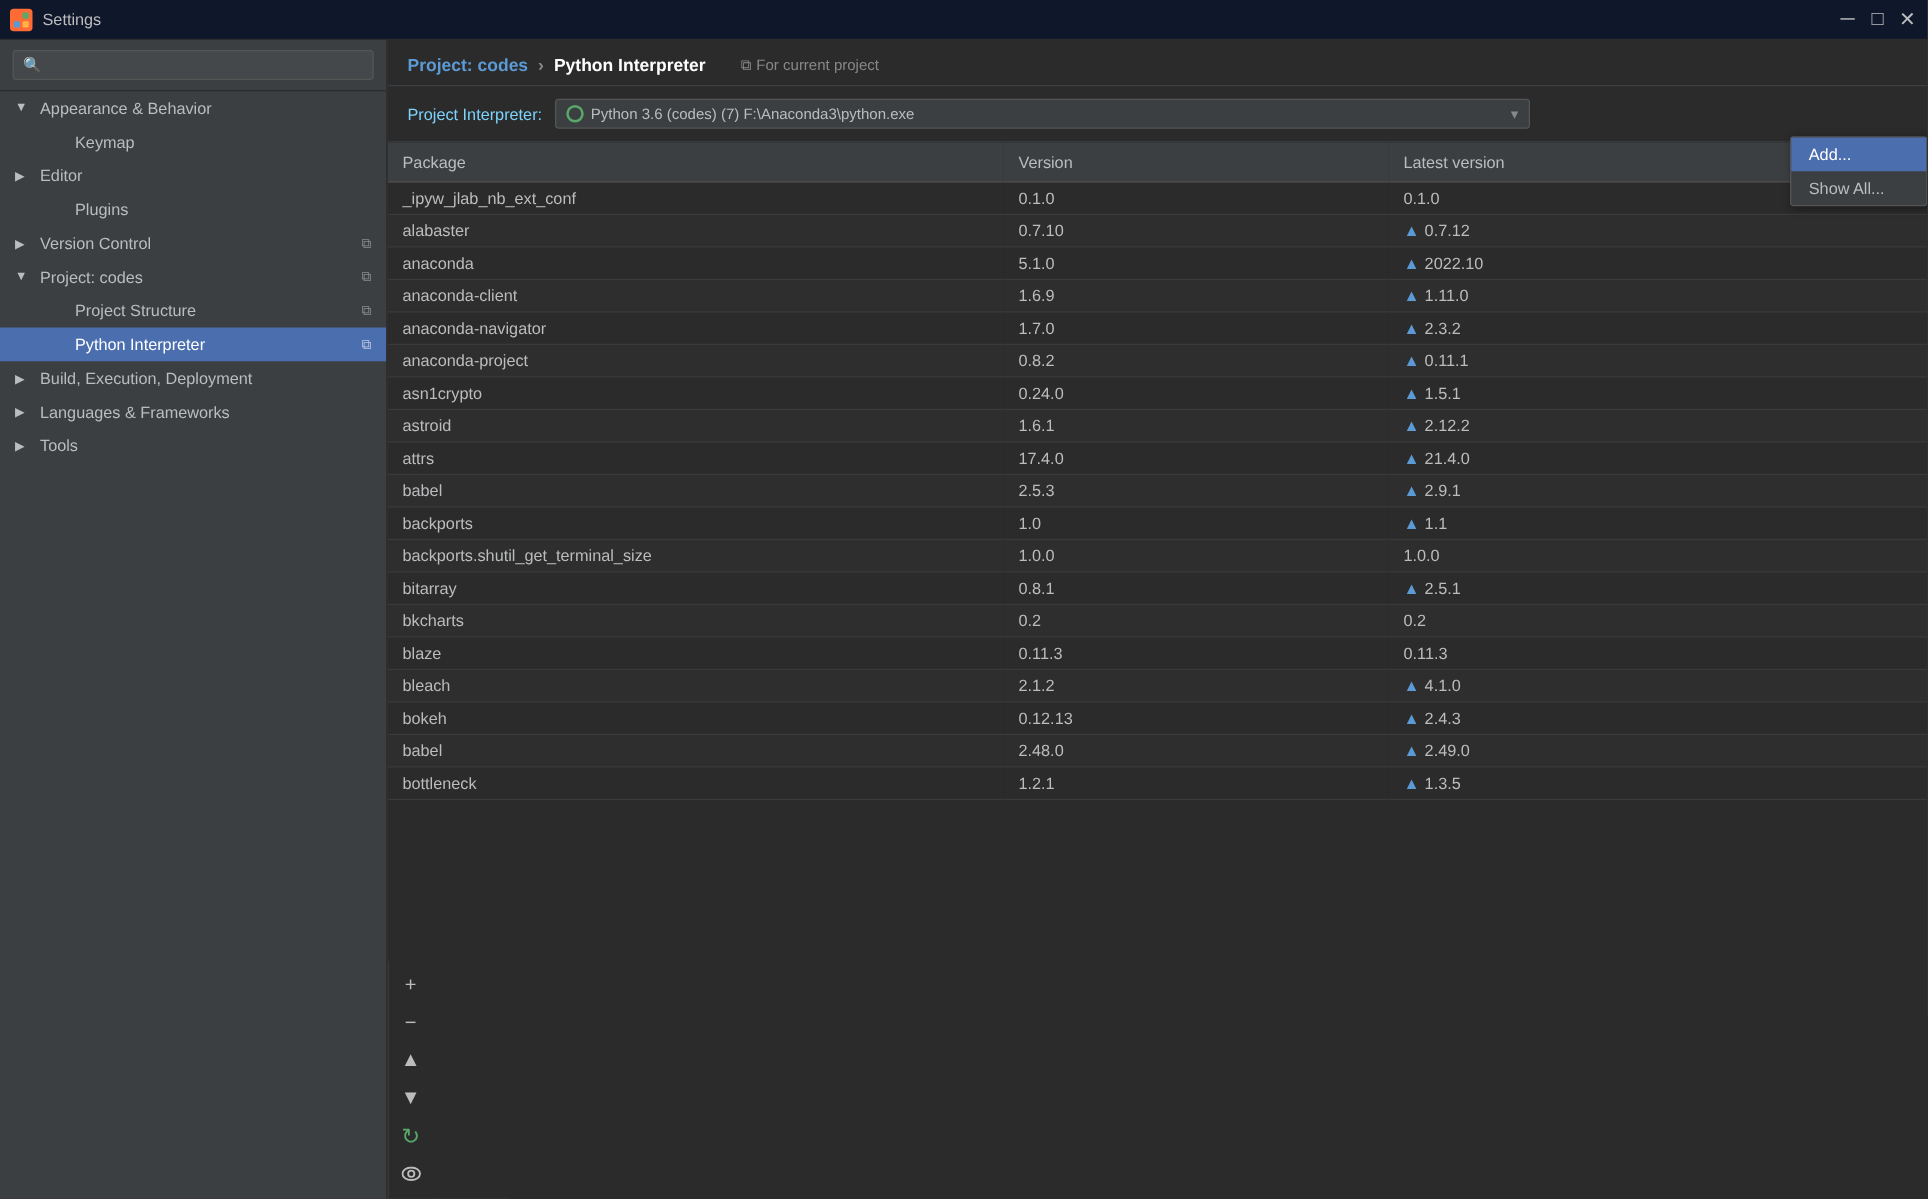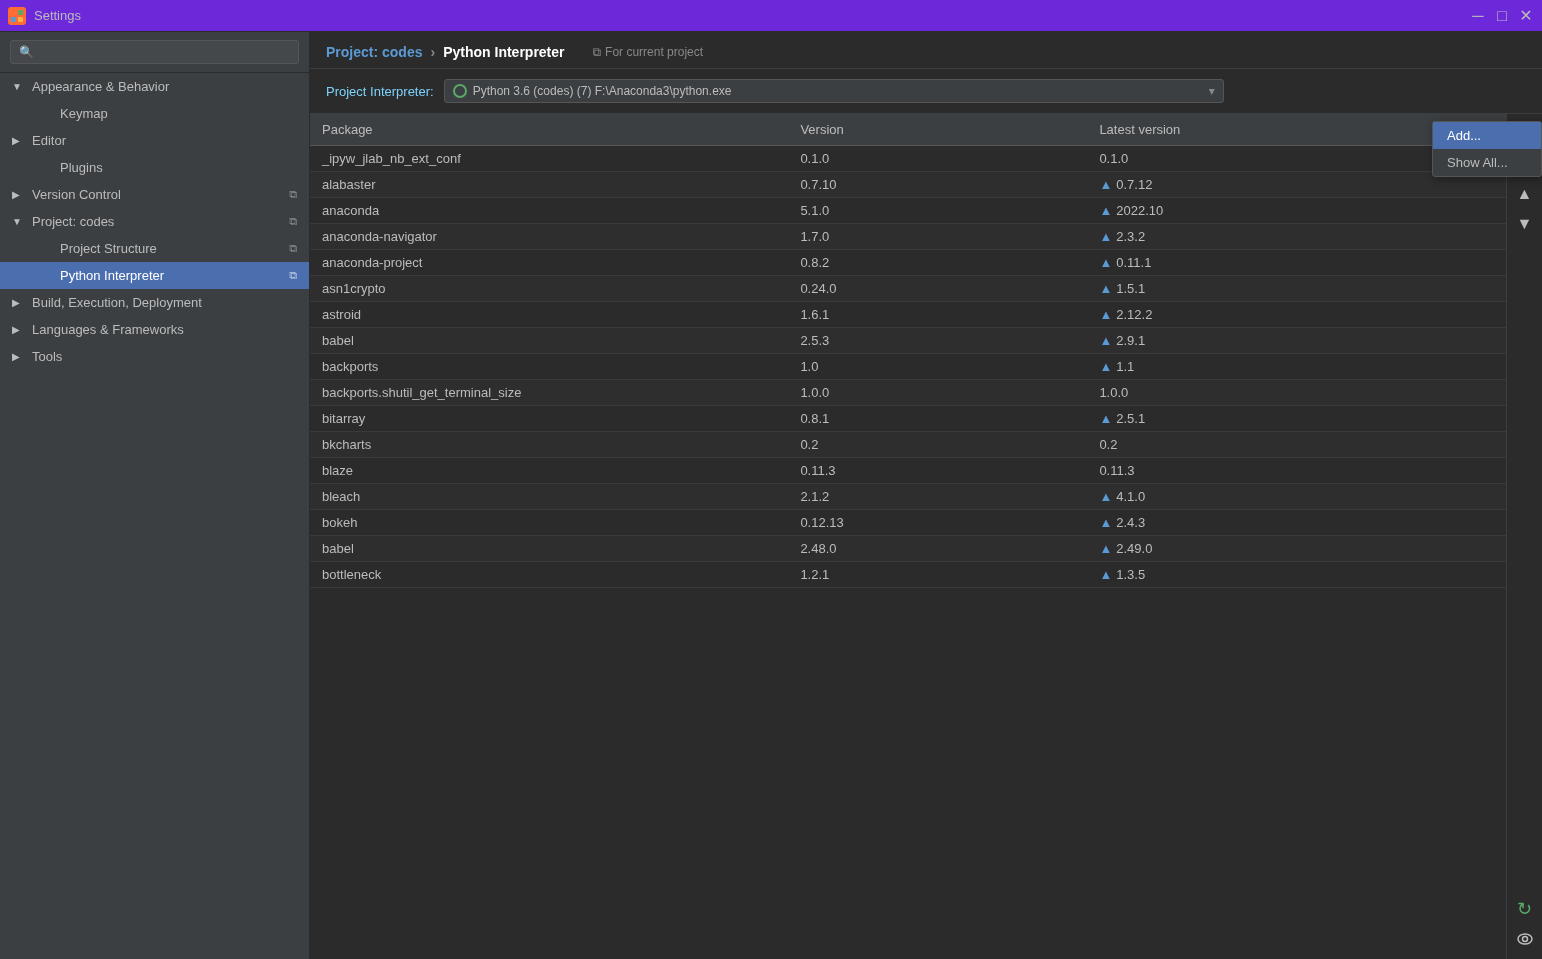--- a/index.html
+++ b/index.html
@@ -10,21 +10,21 @@
       color: #bbbcbd;
       width: 1542px;
       height: 959px;
       overflow: hidden;
       display: flex;
       flex-direction: column;
     }
 
     
     .titlebar {
-      background: #6d28d9;
+      background: #0f172a;
       display: flex;
       align-items: center;
       padding: 4px 8px;
       height: 32px;
       border-bottom: 1px solid #2b2b2b;
     }
     .titlebar-icon {
       width: 18px;
       height: 18px;
       margin-right: 8px;
@@ -265,21 +265,21 @@
       cursor: pointer;
       font-size: 13px;
     }
     .add-dropdown-item.highlighted {
       background: #4b6eaf;
       color: white;
     }
 
     .table-plus-buttons {
       display: flex;
-      flex-direction: row;
+      flex-direction: column;
       flex: 1;
       overflow: hidden;
     }
   </style>
 </head>
 <body>
 
 <div class="titlebar">
   <div class="titlebar-icon">
     <svg width="14" height="14" viewBox="0 0 14 14">
@@ -371,21 +371,21 @@
     <div class="interpreter-container" style="position:relative;">
       <span class="interpreter-label">Project Interpreter:</span>
       <div class="interpreter-select" style="flex:1; max-width: 780px; gap: 28px;">
         <div class="interpreter-select-text">
           <span class="green-dot"></span>
           <span>Python 3.6 (codes) (7) F:\Anaconda3\python.exe</span>
         </div>
         <span class="dropdown-arrow">▾</span>
       </div>
 
-      <div class="add-dropdown" style="position:absolute; top:40px; right:0; min-width:110px;margin-top:12px;">
+      <div class="add-dropdown" style="position:absolute; top:40px; right:0; min-width:110px;">
         <div class="add-dropdown-item highlighted">Add...</div>
         <div class="add-dropdown-item">Show All...</div>
       </div>
     </div>
 
     <div class="table-plus-buttons">
       <div class="table-container">
         <table class="packages-table">
           <thead>
             <tr>
@@ -404,38 +404,48 @@
                 <td>alabaster</td>
                 <td>0.7.10</td>
                 <td><span style="color:#5c9ad5; margin-right:4px;">▲</span>0.7.12</td>
               </tr>
               <tr>
                 <td>anaconda</td>
                 <td>5.1.0</td>
                 <td><span style="color:#5c9ad5; margin-right:4px;">▲</span>2022.10</td>
               </tr>
               <tr>
+                <td>anaconda-client</td>
+                <td>1.6.9</td>
+                <td><span style="color:#5c9ad5; margin-right:4px;">▲</span>1.11.0</td>
+              </tr>
+              <tr>
                 <td>anaconda-navigator</td>
                 <td>1.7.0</td>
                 <td><span style="color:#5c9ad5; margin-right:4px;">▲</span>2.3.2</td>
               </tr>
               <tr>
                 <td>anaconda-project</td>
                 <td>0.8.2</td>
                 <td><span style="color:#5c9ad5; margin-right:4px;">▲</span>0.11.1</td>
               </tr>
               <tr>
                 <td>asn1crypto</td>
                 <td>0.24.0</td>
                 <td><span style="color:#5c9ad5; margin-right:4px;">▲</span>1.5.1</td>
               </tr>
               <tr>
                 <td>astroid</td>
                 <td>1.6.1</td>
                 <td><span style="color:#5c9ad5; margin-right:4px;">▲</span>2.12.2</td>
+              </tr>
+              <tr>
+                <td>attrs</td>
+                <td>17.4.0</td>
+                <td><span style="color:#5c9ad5; margin-right:4px;">▲</span>21.4.0</td>
               </tr>
               <tr>
                 <td>babel</td>
                 <td>2.5.3</td>
                 <td><span style="color:#5c9ad5; margin-right:4px;">▲</span>2.9.1</td>
               </tr>
               <tr>
                 <td>backports</td>
                 <td>1.0</td>
                 <td><span style="color:#5c9ad5; margin-right:4px;">▲</span>1.1</td>

